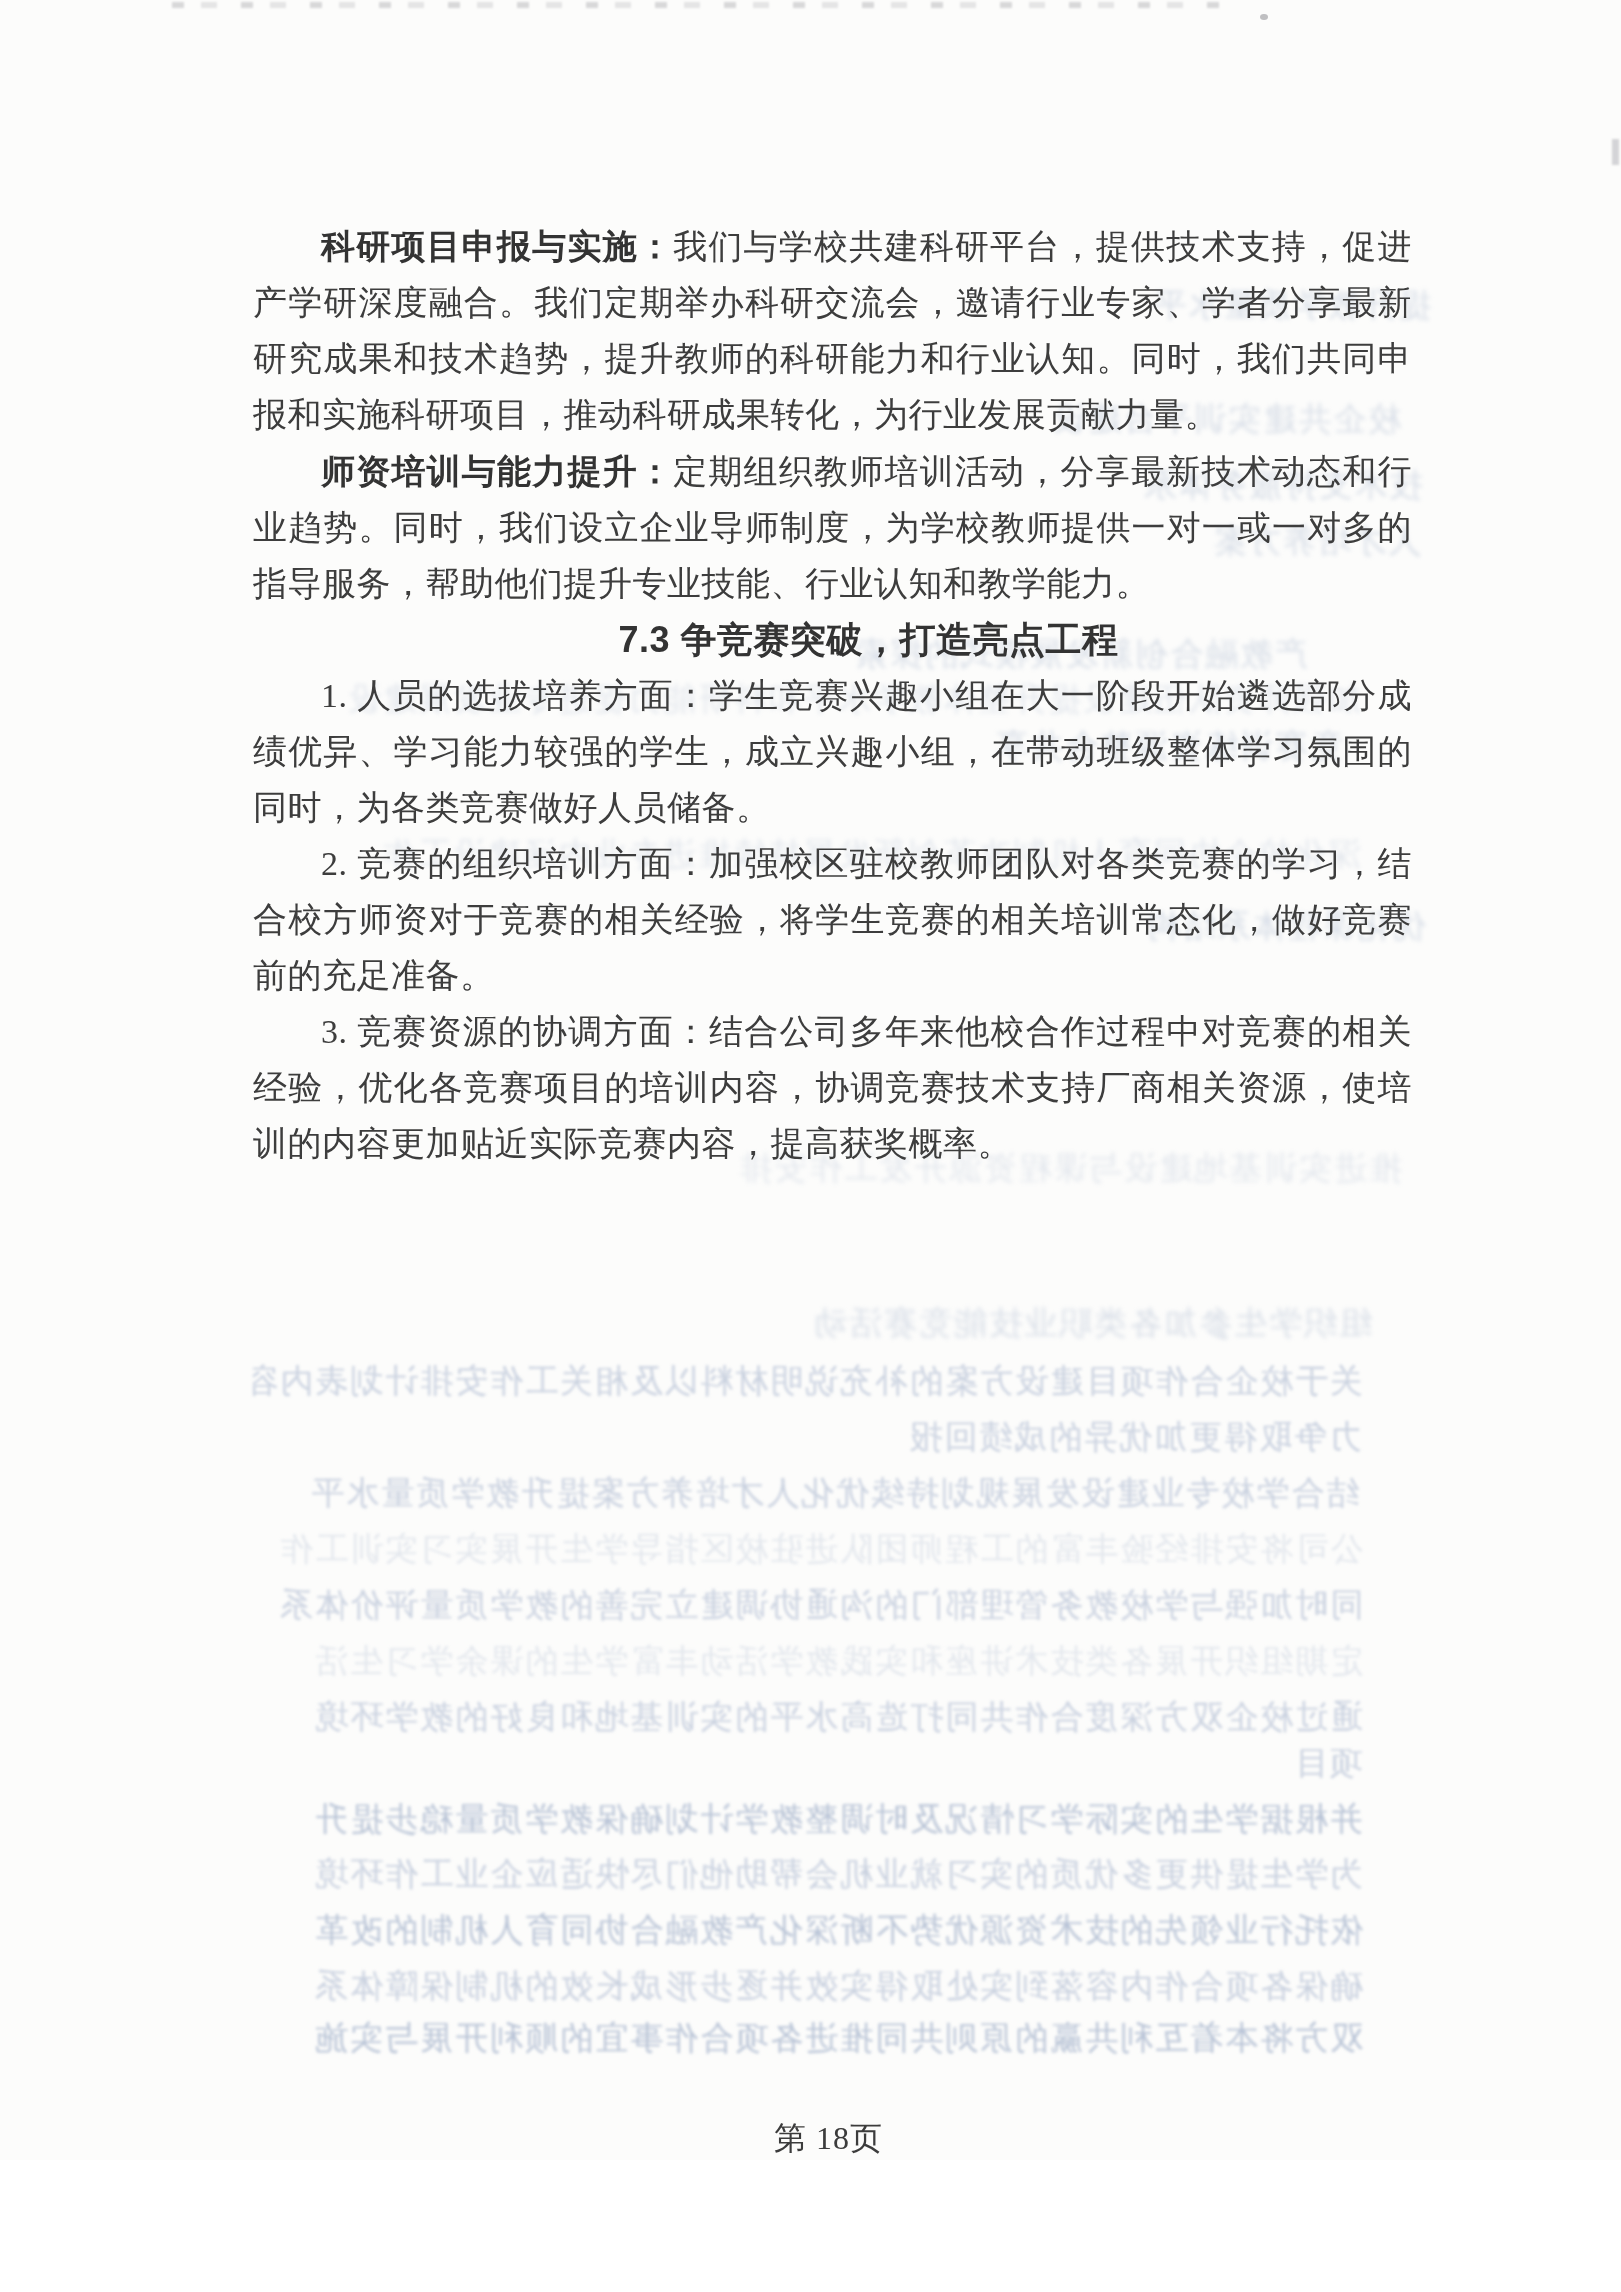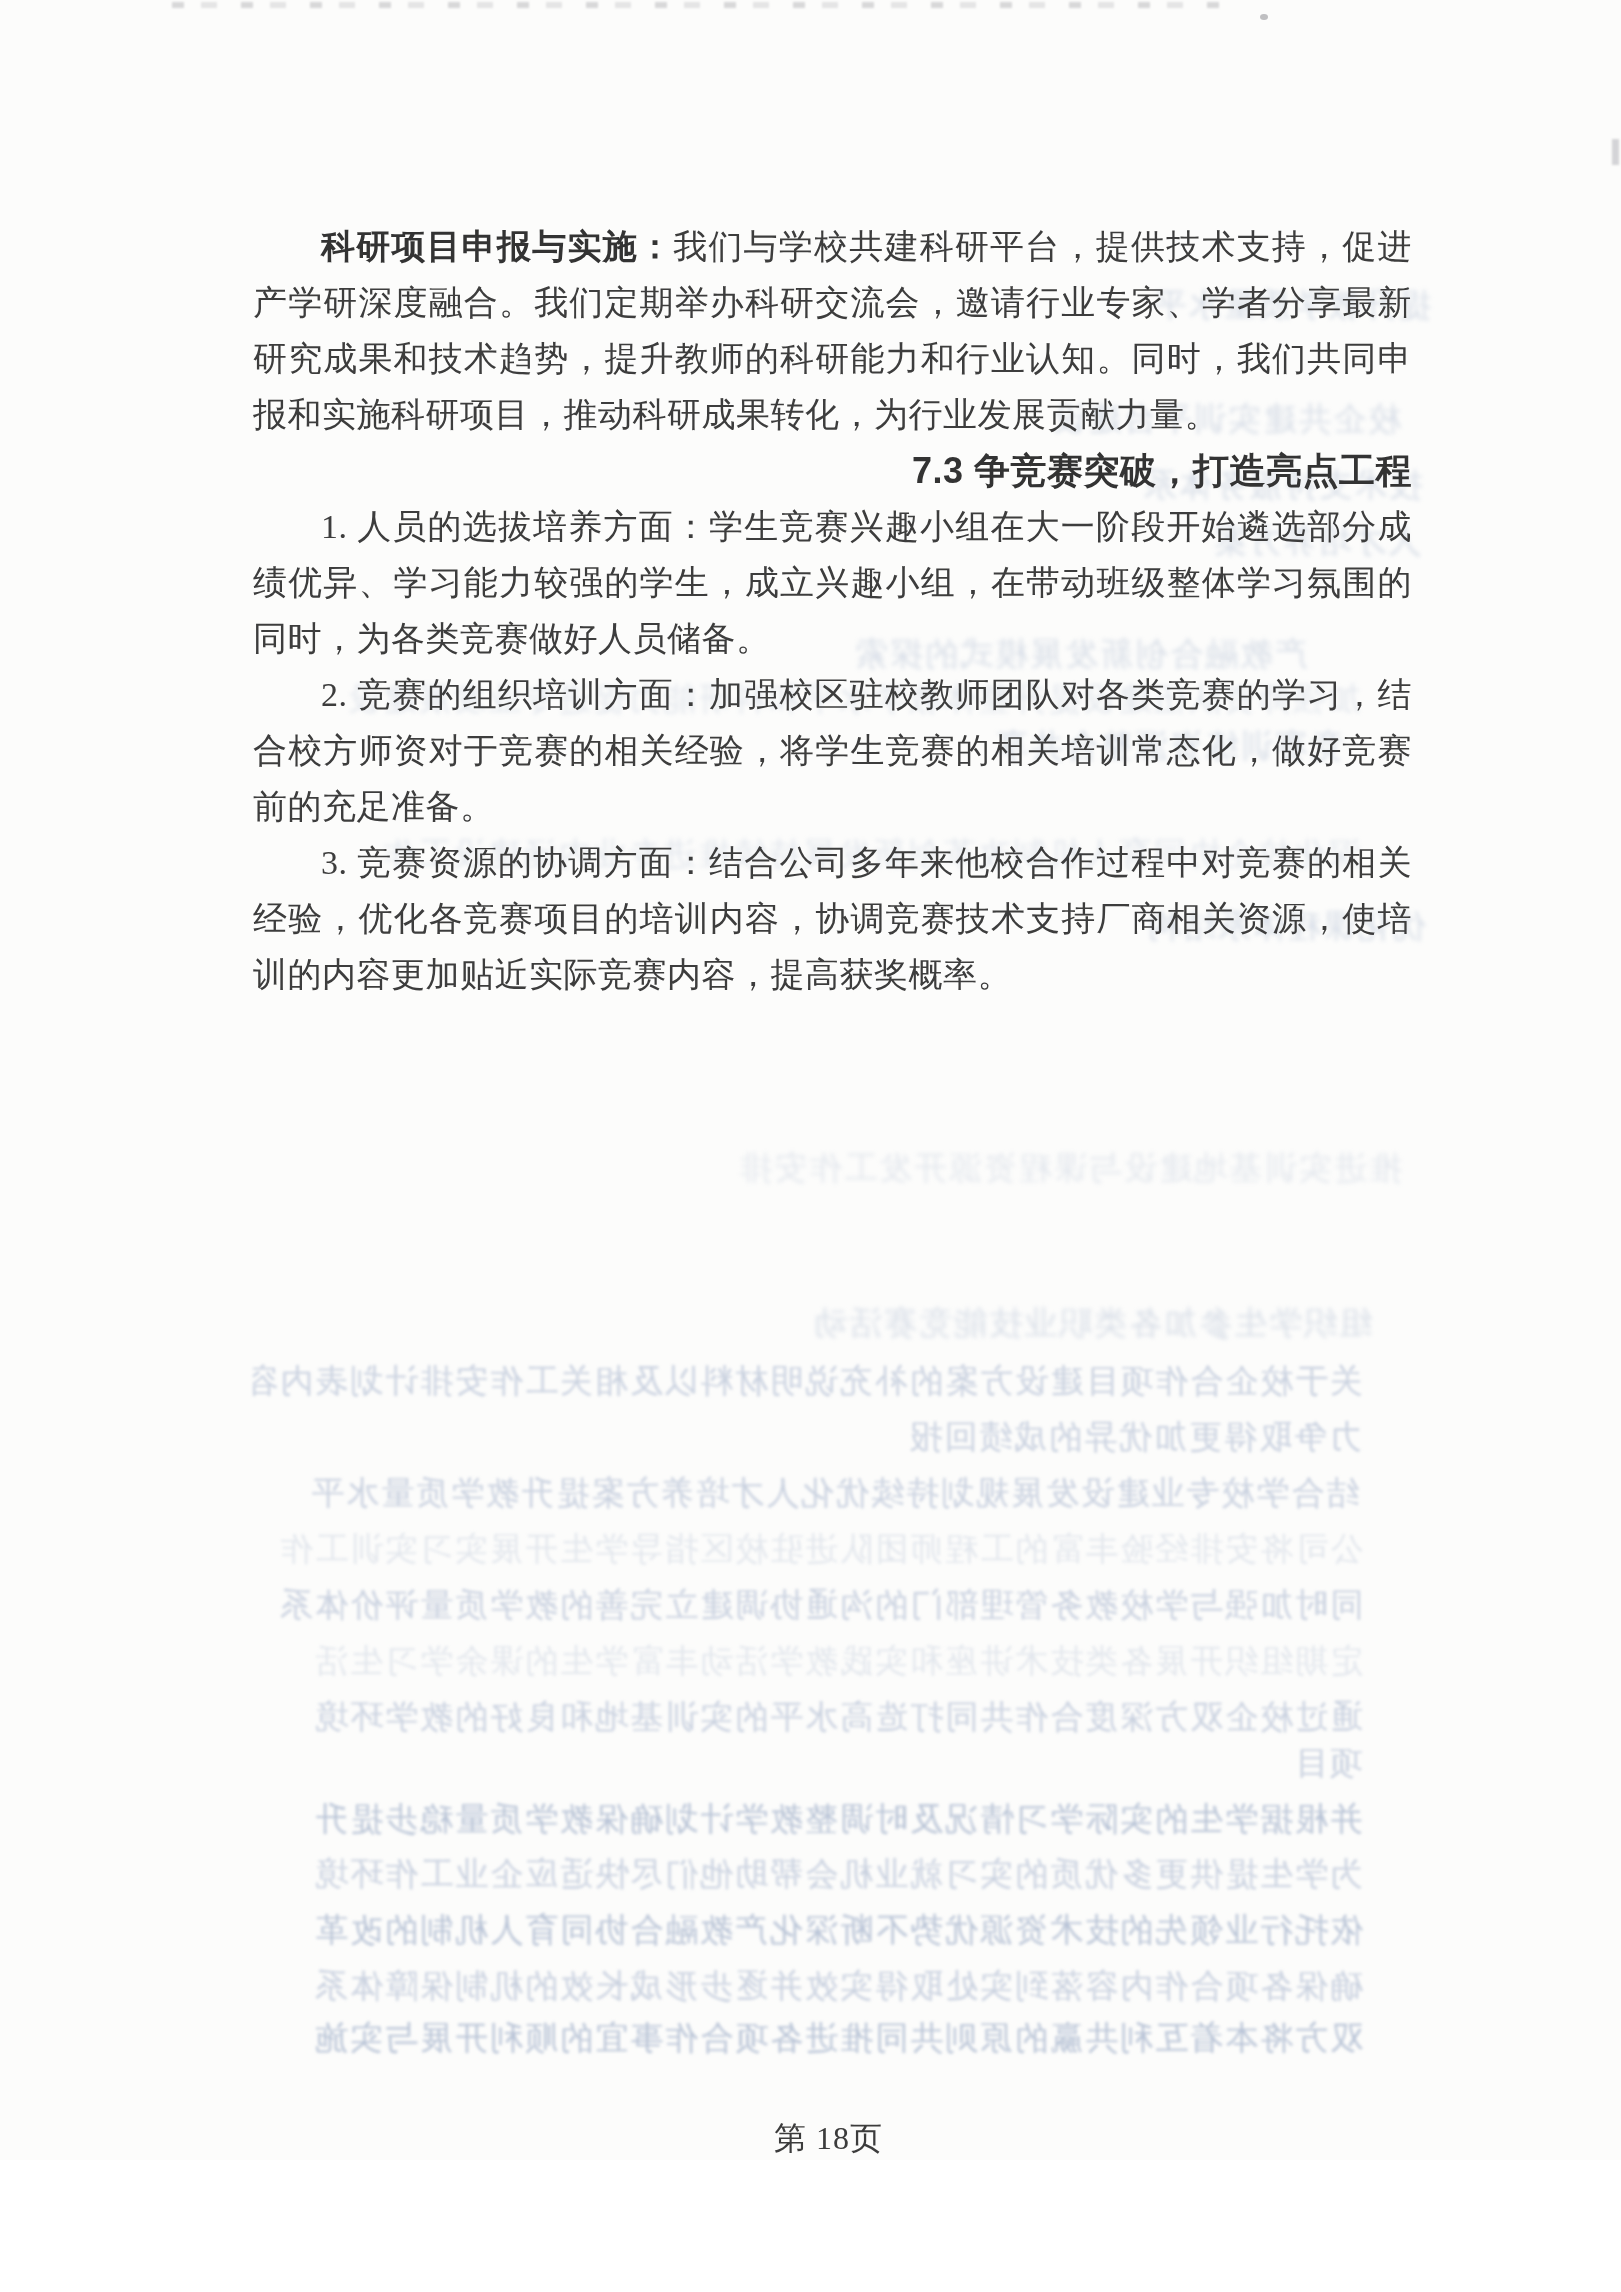--- a/index.html
+++ b/index.html
@@ -33,21 +33,21 @@
     color: #333333;
   }
   .section-heading {
     margin: 15.7px 0 0 0;
     text-indent: 0;
     font-family: "Liberation Sans", "DejaVu Sans", sans-serif;
     font-weight: 700;
     font-size: 36px;
     line-height: 56px;
     color: #333333;
-    text-align: right;
+    text-align: center;
   }
 
   
   .ghost-line, .ghost-frag {
     position: absolute;
     font-family: "Liberation Serif", "DejaVu Serif", serif;
     font-size: 33px;
     line-height: 39px;
     white-space: nowrap;
     overflow: hidden;
@@ -113,20 +113,21 @@
   <div class="ghost-frag" style="left:730px;  top:635px;  width:578px;">产教融合创新发展模式的探索</div>
   <div class="ghost-frag g-faint" style="left:253px; top:680px; width:1108px;">加强师资队伍建设提升整体教学水平和科研能力促进专业发展建设</div>
   <div class="ghost-frag" style="left:843px;  top:727px;  width:500px;">竞赛训练资源整合共享</div>
   <div class="ghost-frag g-faint" style="left:253px; top:835px; width:1108px;">深化校企协同育人机制改革创新发展持续推进专业内涵建设工作</div>
   <div class="ghost-frag" style="left:1054px; top:907px;  width:372px;">优化课程体系结构</div>
   <div class="ghost-frag g-faint" style="left:412px; top:1149px; width:990px;">推进实训基地建设与课程资源开发工作安排</div>
   <div class="ghost-frag" style="left:686px;  top:1304px; width:686px;">组织学生参加各类职业技能竞赛活动</div>
 
   <div class="content">
     <p><span class="para-lead">科研项目申报与实施：</span><span>我们与学校共建科研平台，提供技术支持，促进产学研深度融合。我们定期举办科研交流会，邀请行业专家、学者分享最新研究成果和技术趋势，提升教师的科研能力和行业认知。同时，我们共同申报和实施科研项目，推动科研成果转化，为行业发展贡献力量。</span></p>
+    <p><span class="para-lead">师资培训与能力提升：</span><span>定期组织教师培训活动，分享最新技术动态和行业趋势。同时，我们设立企业导师制度，为学校教师提供一对一或一对多的指导服务，帮助他们提升专业技能、行业认知和教学能力。</span></p>
     <p class="section-heading">7.3 争竞赛突破，打造亮点工程</p>
     <p>1. 人员的选拔培养方面：学生竞赛兴趣小组在大一阶段开始遴选部分成绩优异、学习能力较强的学生，成立兴趣小组，在带动班级整体学习氛围的同时，为各类竞赛做好人员储备。</p>
     <p>2. 竞赛的组织培训方面：加强校区驻校教师团队对各类竞赛的学习，结合校方师资对于竞赛的相关经验，将学生竞赛的相关培训常态化，做好竞赛前的充足准备。</p>
     <p>3. 竞赛资源的协调方面：结合公司多年来他校合作过程中对竞赛的相关经验，优化各竞赛项目的培训内容，协调竞赛技术支持厂商相关资源，使培训的内容更加贴近实际竞赛内容，提高获奖概率。</p>
   </div>
 
   <div>
     <div class="ghost-line" style="left:253px;  top:1362px; width:1110px;">关于校企合作项目建设方案的补充说明材料以及相关工作安排计划表内容</div>
     <div class="ghost-line" style="left:892px;  top:1418px; width:470px;">力争取得更加优异的成绩回报</div>
     <div class="ghost-line" style="left:253px;  top:1474px; width:1106px;">结合学校专业建设发展规划持续优化人才培养方案提升教学质量水平</div>

